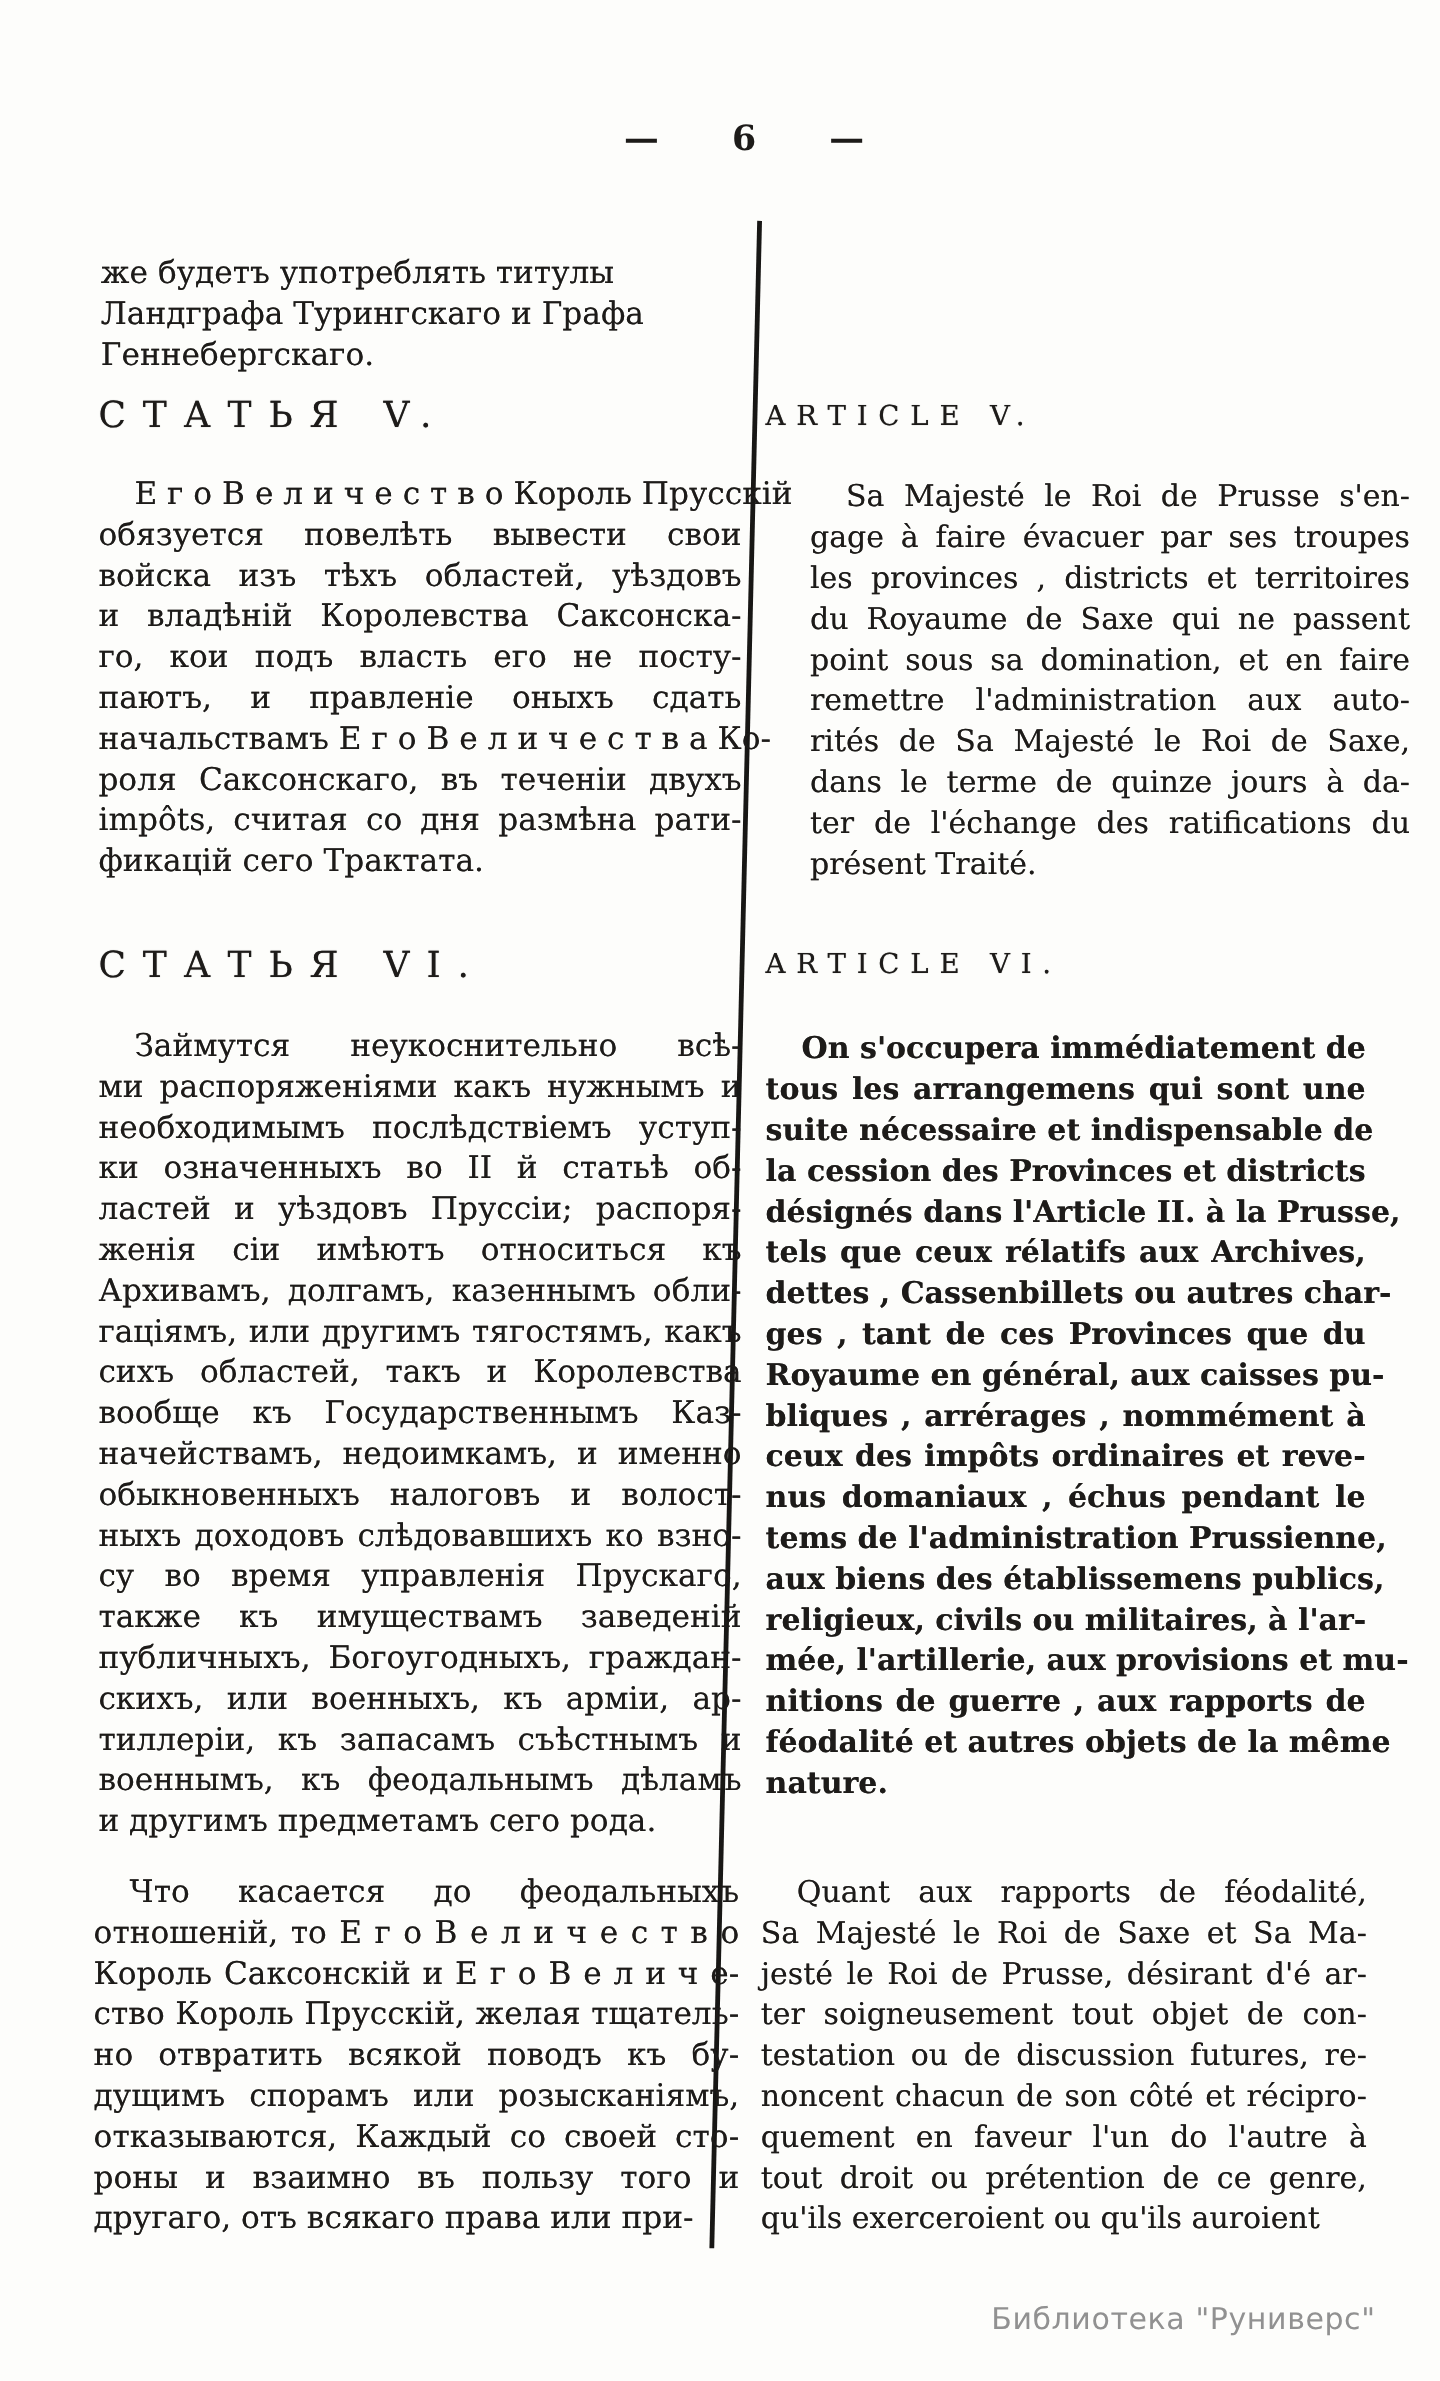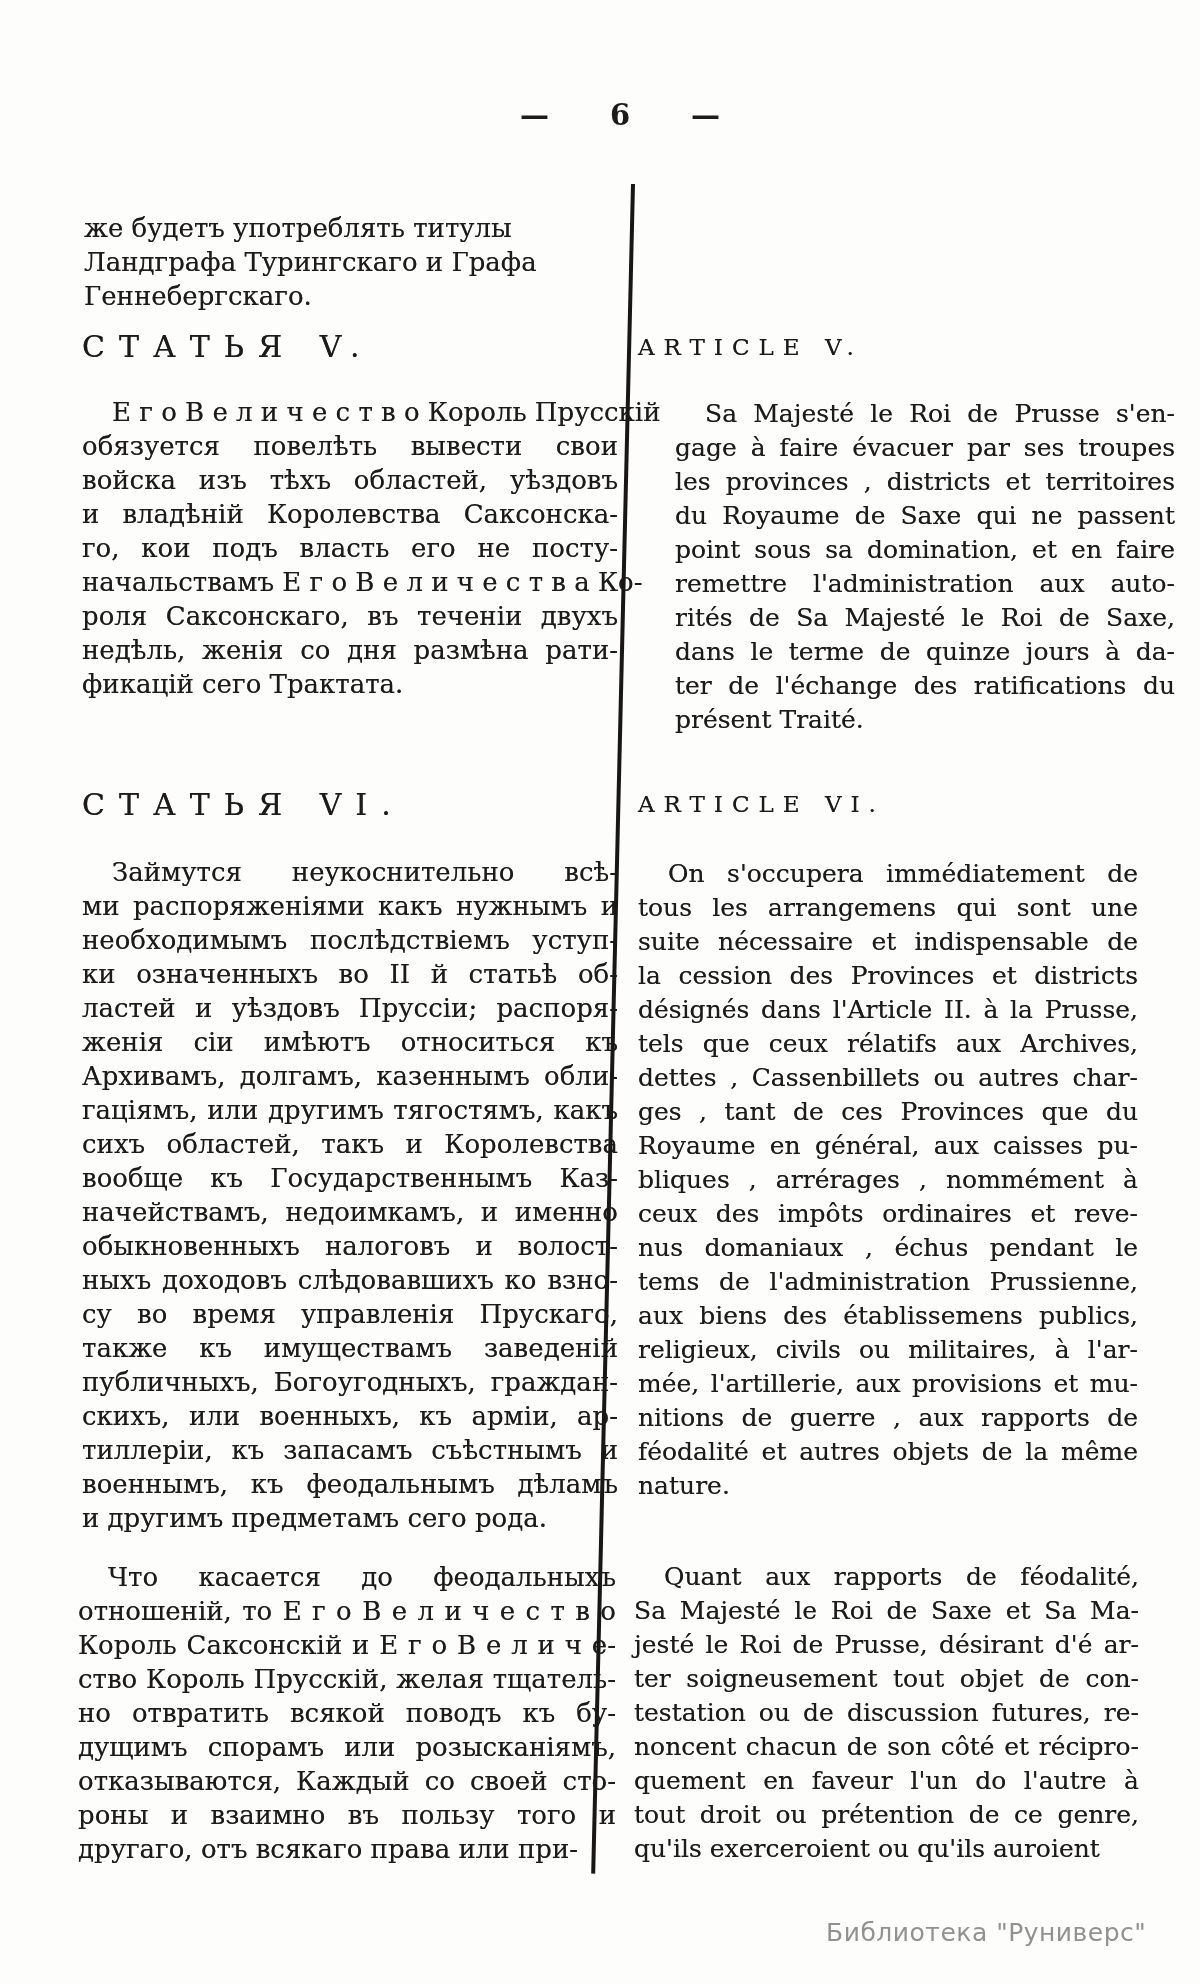--- a/index.html
+++ b/index.html
@@ -50,21 +50,21 @@
   .heading.french { font-size: 23px; letter-spacing: 9px; }
   #ru-h5 { top: 329px; left: 82px;  width: 536px; }
   #fr-h5 { top: 334px; left: 638px; width: 500px; }
   #ru-h6 { top: 787px; left: 82px;  width: 536px; }
   #fr-h6 { top: 791px; left: 638px; width: 500px; }
   #ru-frag { top: 166px;  left: 84px;  width: 403px; margin-top: 45px; }
   #ru-p5   { top: 395px;  left: 82px;  width: 536px; }
   #ru-p6   { top: 855px;  left: 82px;  width: 536px; }
   #ru-p7   { top: 1560px; left: 78px;  width: 538px; }
   #fr-p5   { top: 397px;  left: 638px; width: 500px; margin-left: 37px; }
-  #fr-p6   { top: 857px;  left: 638px; width: 500px; }
+  #fr-p6   { top: 857px;  left: 638px; width: 500px; font-weight: bold; }
   #fr-p7   { top: 1560px; left: 634px; width: 505px; }
   .watermark {
     position: absolute;
     top: 1918px; left: 826px;
     font-family: "DejaVu Sans", "Liberation Sans", sans-serif;
     font-size: 25px;
     color: #919191;
     letter-spacing: 0.5px;
   }
 </style>
@@ -87,23 +87,24 @@
         <div class="tline">Ландграфа Турингскаго и Графа</div>
         <div class="tline tline-last">Геннебергскаго.</div>
       </div>
     <div id="ru-h5" class="heading">СТАТЬЯ V.</div>
     <div id="ru-p5" class="block indent">
         <div class="tline">Е г о  В е л и ч е с т в о Король Прусскій</div>
         <div class="tline">обязуется повелѣть вывести свои</div>
         <div class="tline">войска изъ тѣхъ областей, уѣздовъ</div>
         <div class="tline">и владѣній Королевства Саксонска-</div>
         <div class="tline">го, кои подъ власть его не посту-</div>
+        <div class="tline">паютъ, и правленіе оныхъ сдать</div>
         <div class="tline">начальствамъ Е г о  В е л и ч е с т в а Ко-</div>
         <div class="tline">роля Саксонскаго, въ теченіи двухъ</div>
-        <div class="tline">недѣль, женія со дня размѣна рати-</div>
+        <div class="tline">impôts, считая со дня размѣна рати-</div>
         <div class="tline tline-last">фикацій сего Трактата.</div>
       </div>
     <div id="ru-h6" class="heading">СТАТЬЯ VI.</div>
     <div id="ru-p6" class="block indent">
         <div class="tline">Займутся неукоснительно всѣ-</div>
         <div class="tline">ми распоряженіями какъ нужнымъ и</div>
         <div class="tline">необходимымъ послѣдствіемъ уступ-</div>
         <div class="tline">ки означенныхъ во II й статьѣ об-</div>
         <div class="tline">ластей и уѣздовъ Пруссіи; распоря-</div>
         <div class="tline">женія сіи имѣютъ относиться къ</div>

